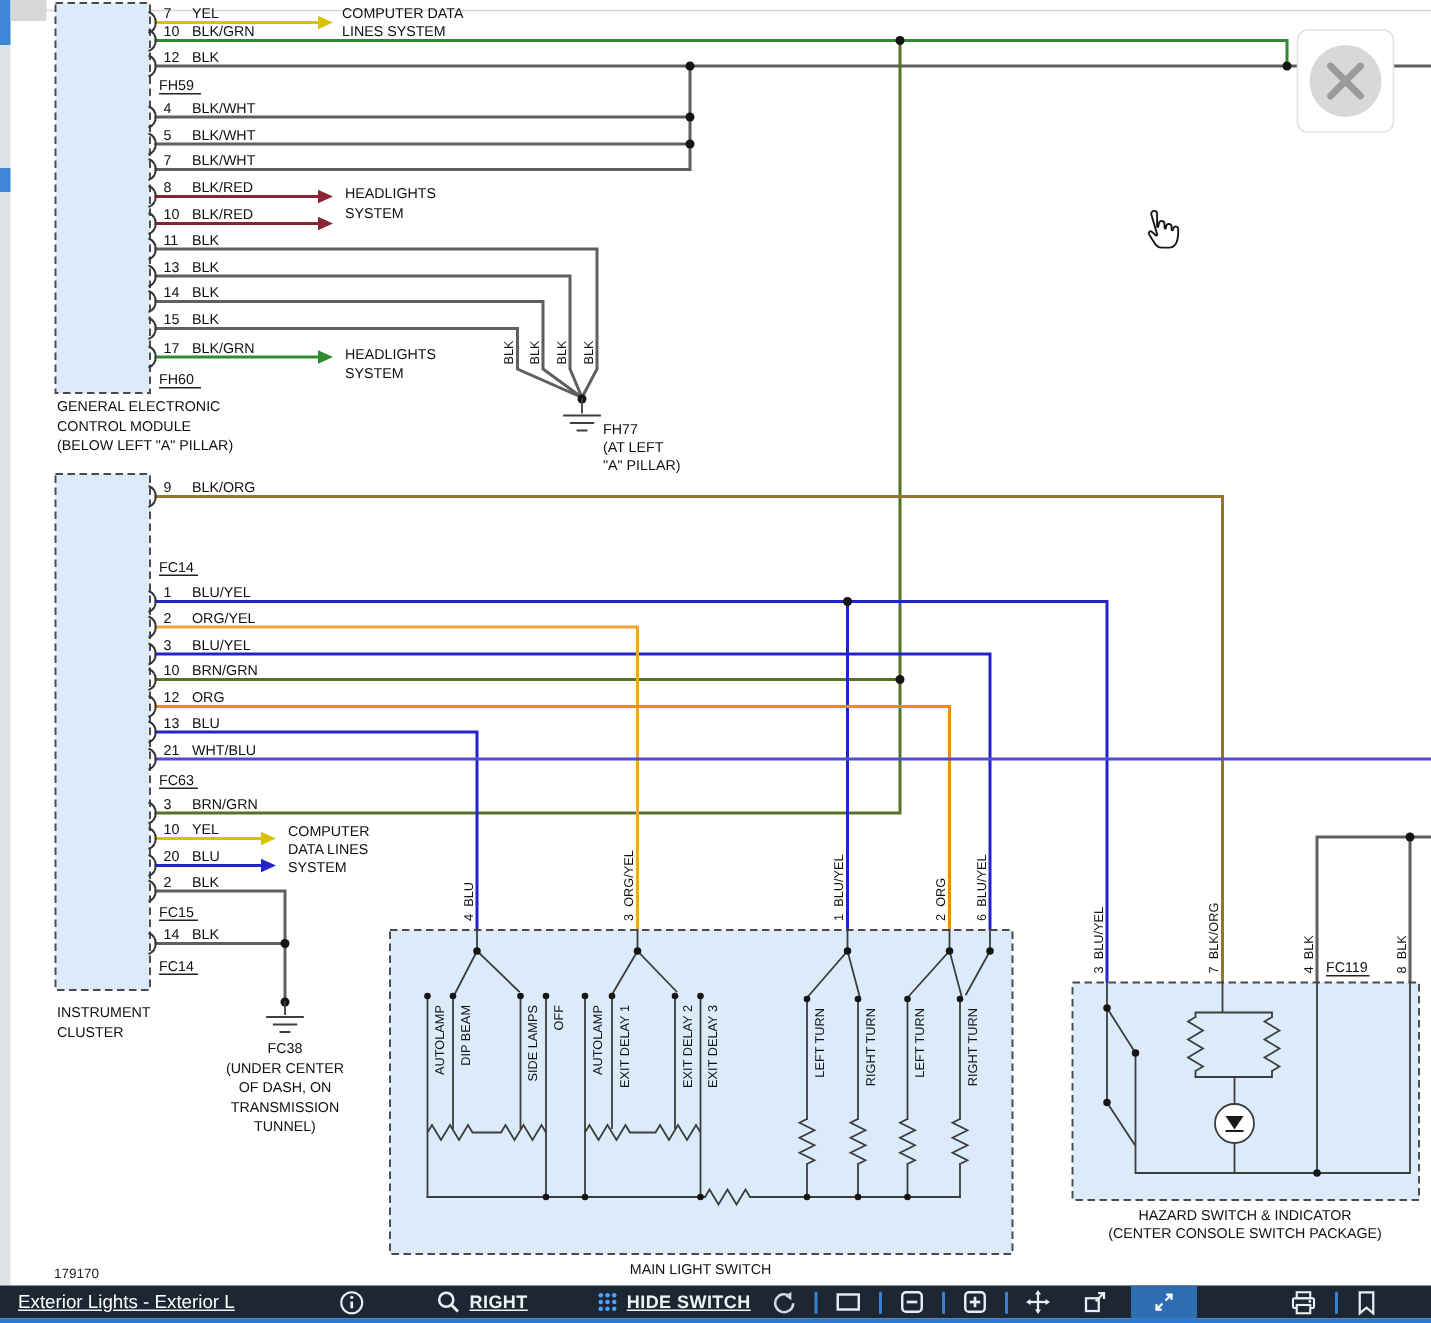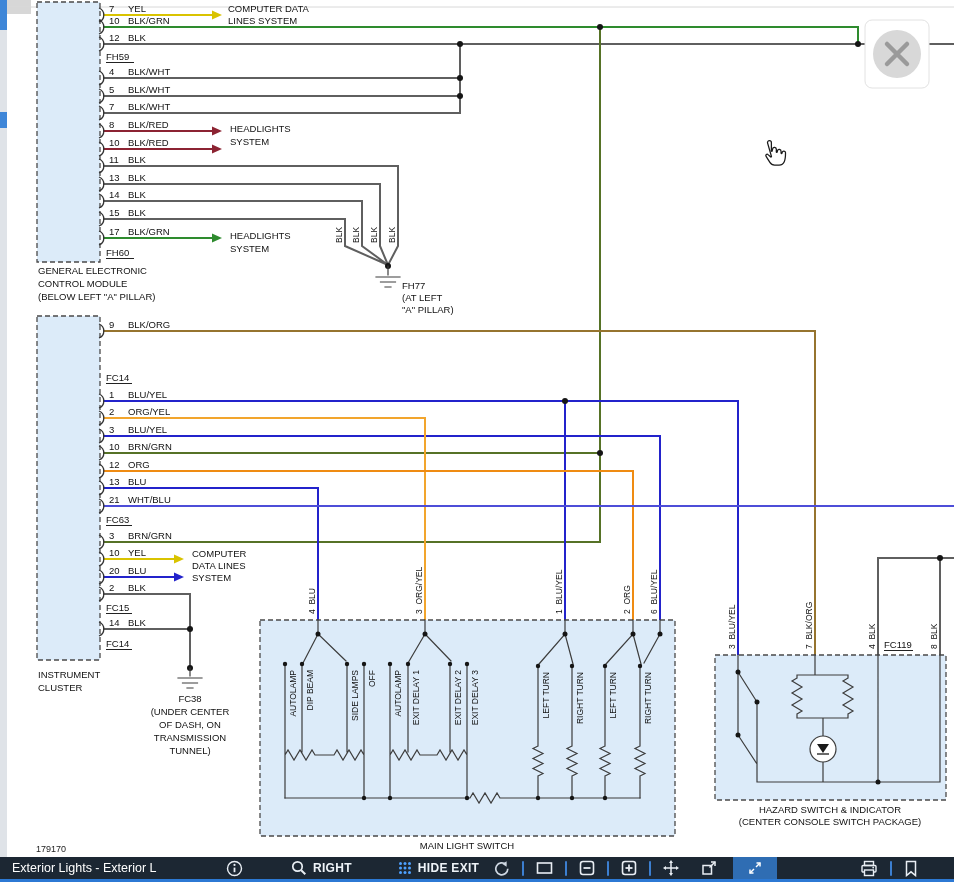--- a/index.html
+++ b/index.html
@@ -12,21 +12,21 @@
   .w{fill:none;stroke-width:2;stroke-linecap:square;}
   .yel{stroke:#d9c300}.grn{stroke:#2e8b2e}.blk{stroke:#5f5f5f}.red{stroke:#8c2332}
   .bg{stroke:#567226}.bo{stroke:#96742f}.blu{stroke:#2323cb}.oy{stroke:#f2a52d}
   .org{stroke:#ef8b12}.wb{stroke:#4d4dd8}
   .thin{fill:none;stroke:#3d3d3d;stroke-width:1.2;stroke-linecap:square;}
   .pin{fill:none;stroke:#333;stroke-width:1.3;}
   .ul{stroke:#222;stroke-width:1;}
   .box{fill:#dcebf9;stroke:#4a4a4a;stroke-width:1.3;stroke-dasharray:5 3;}
   .dot{fill:#151515;}
   .toolbar{position:absolute;left:0;top:857px;width:954px;height:22px;background:#1c2733;
-           display:flex;align-items:center;color:#eef3f8;}
+           display:flex;align-items:center;color:#eef3f8;text-decoration:underline;}
   .bottom-line{position:absolute;left:0;top:879px;width:954px;height:3px;background:#2c79d4;}
   .tb-tab{width:198px;padding-left:12px;overflow:hidden;white-space:nowrap;
           font-size:12.5px;color:#fff;cursor:pointer;}
   .tb-item{display:flex;align-items:center;gap:6px;cursor:pointer;}
   .tb-text{font-size:12px;font-weight:bold;letter-spacing:.3px;}
   .tb-sep{width:2px;height:15px;background:#3c7fd0;margin-left:12px;border-radius:1px;}
   .ml16{margin-left:16px}.ml48{margin-left:48px}.ml46{margin-left:46px}.ml14{margin-left:14px}
   .ml12{margin-left:12px}.ml22{margin-left:22px}
   .tb-bluebtn{margin-left:16px;width:44px;height:22px;background:#2f6db3;display:flex;
               align-items:center;justify-content:center;cursor:pointer;}
@@ -313,21 +313,21 @@
             <circle cx="7" cy="2.5" r="1.5"></circle>
             <circle cx="11.5" cy="2.5" r="1.5"></circle>
         <circle cx="2.5" cy="7" r="1.5"></circle>
             <circle cx="7" cy="7" r="1.5"></circle>
             <circle cx="11.5" cy="7" r="1.5"></circle>
         <circle cx="2.5" cy="11.5" r="1.5"></circle>
             <circle cx="7" cy="11.5" r="1.5"></circle>
             <circle cx="11.5" cy="11.5" r="1.5"></circle>
       </g>
     </svg>
-    <span class="tb-text">HIDE EXIT</span>
+    <span class="tb-text">HIDE SWITCH</span>
   </div>
   <div class="tb-item ml14">
     <svg width="17" height="16" viewBox="0 0 17 16">
       <path d="M13 4.5a6 6 0 1 0 1.8 4.3" fill="none" stroke="#cfd8e3" stroke-width="1.7"></path>
       <polygon points="13.6,1.2 13.6,6.8 9.4,4" fill="#cfd8e3"></polygon>
     </svg>
   </div>
   <div class="tb-sep"></div>
   <div class="tb-item ml12">
     <svg width="17" height="16" viewBox="0 0 17 16">

